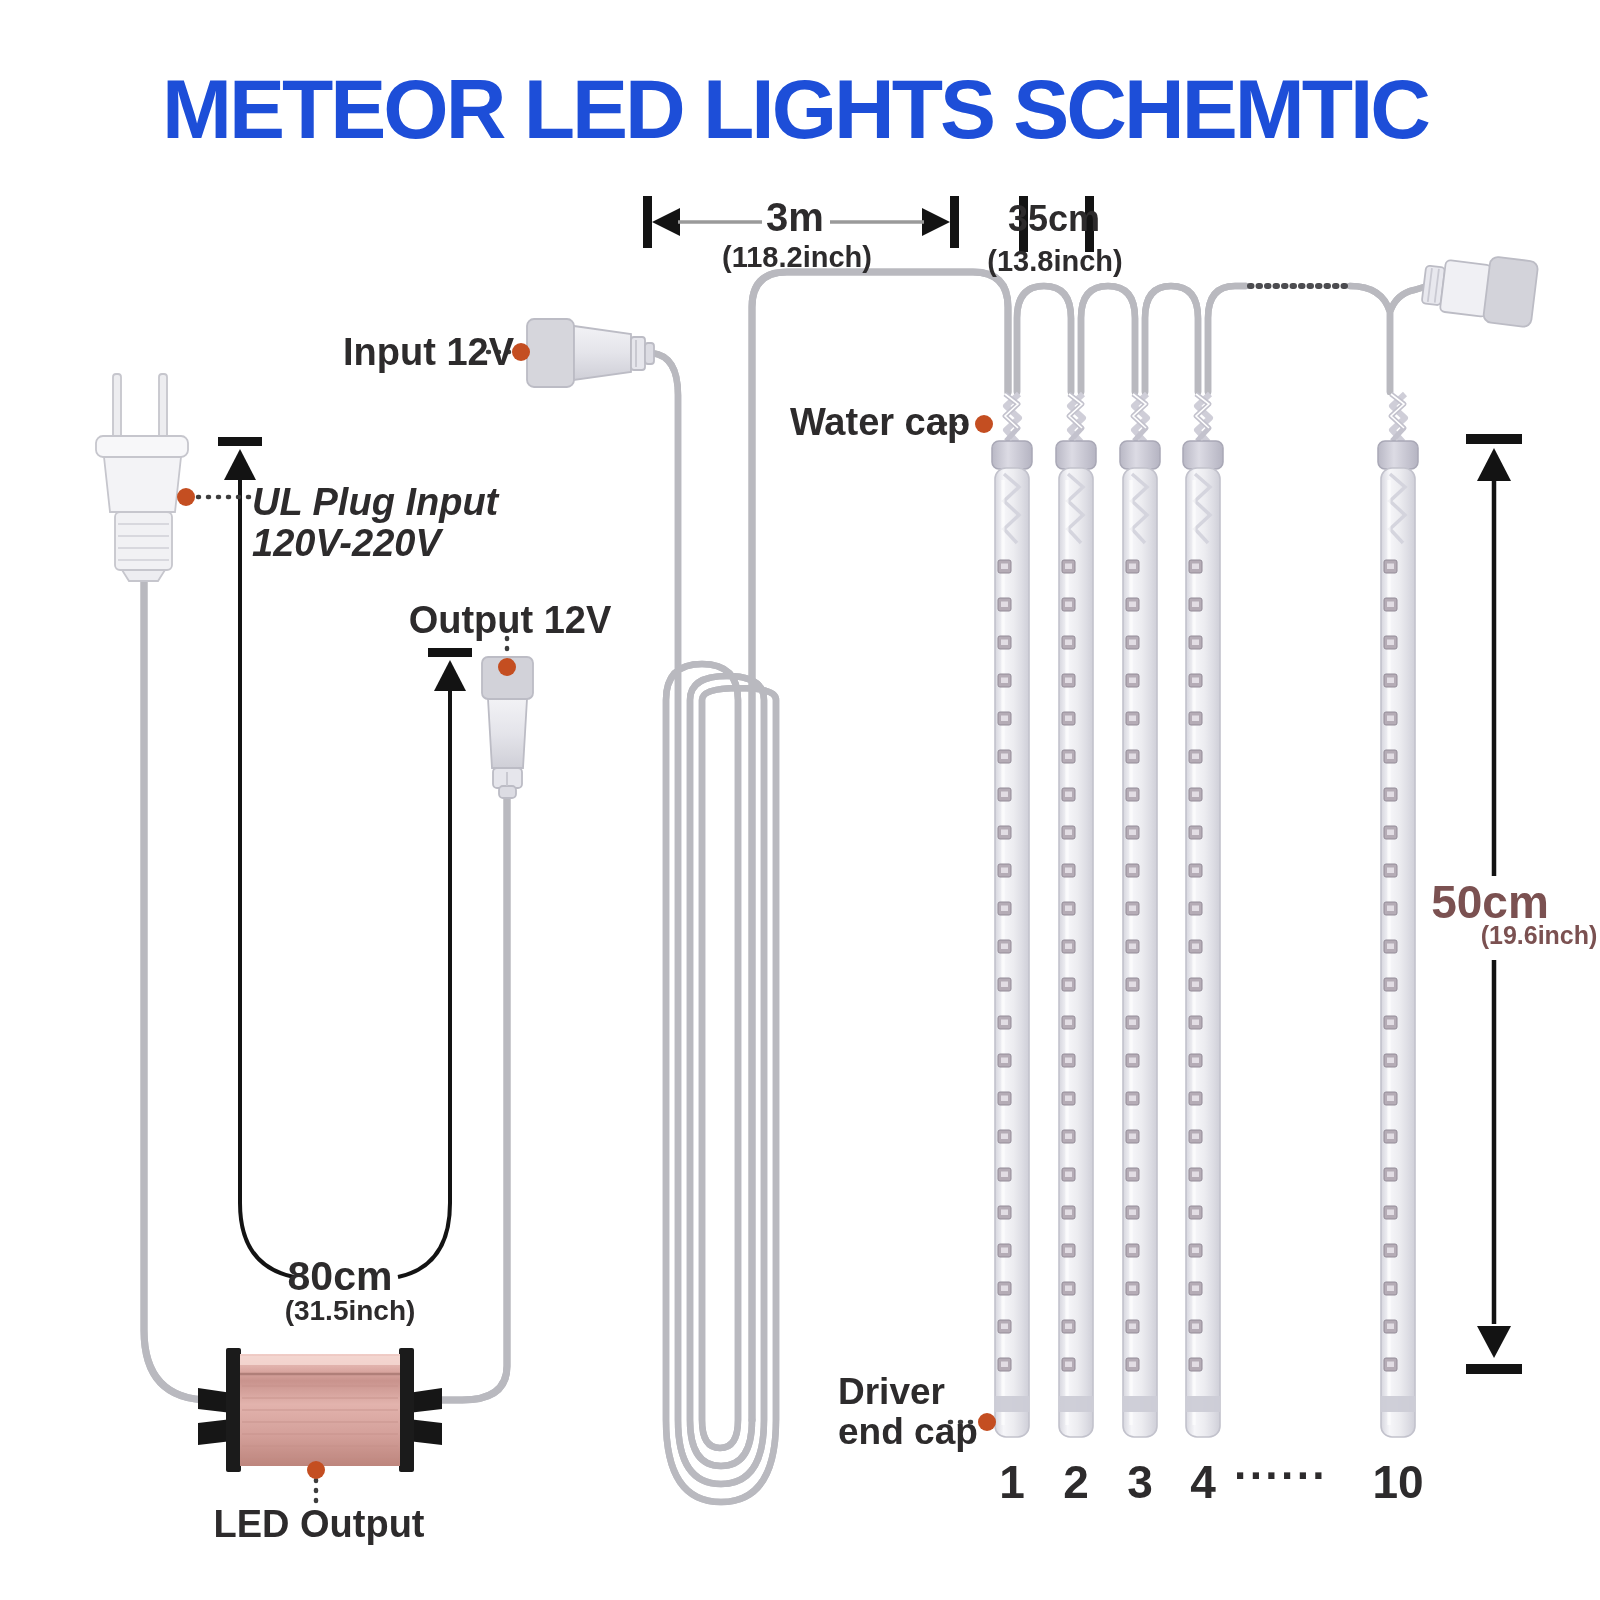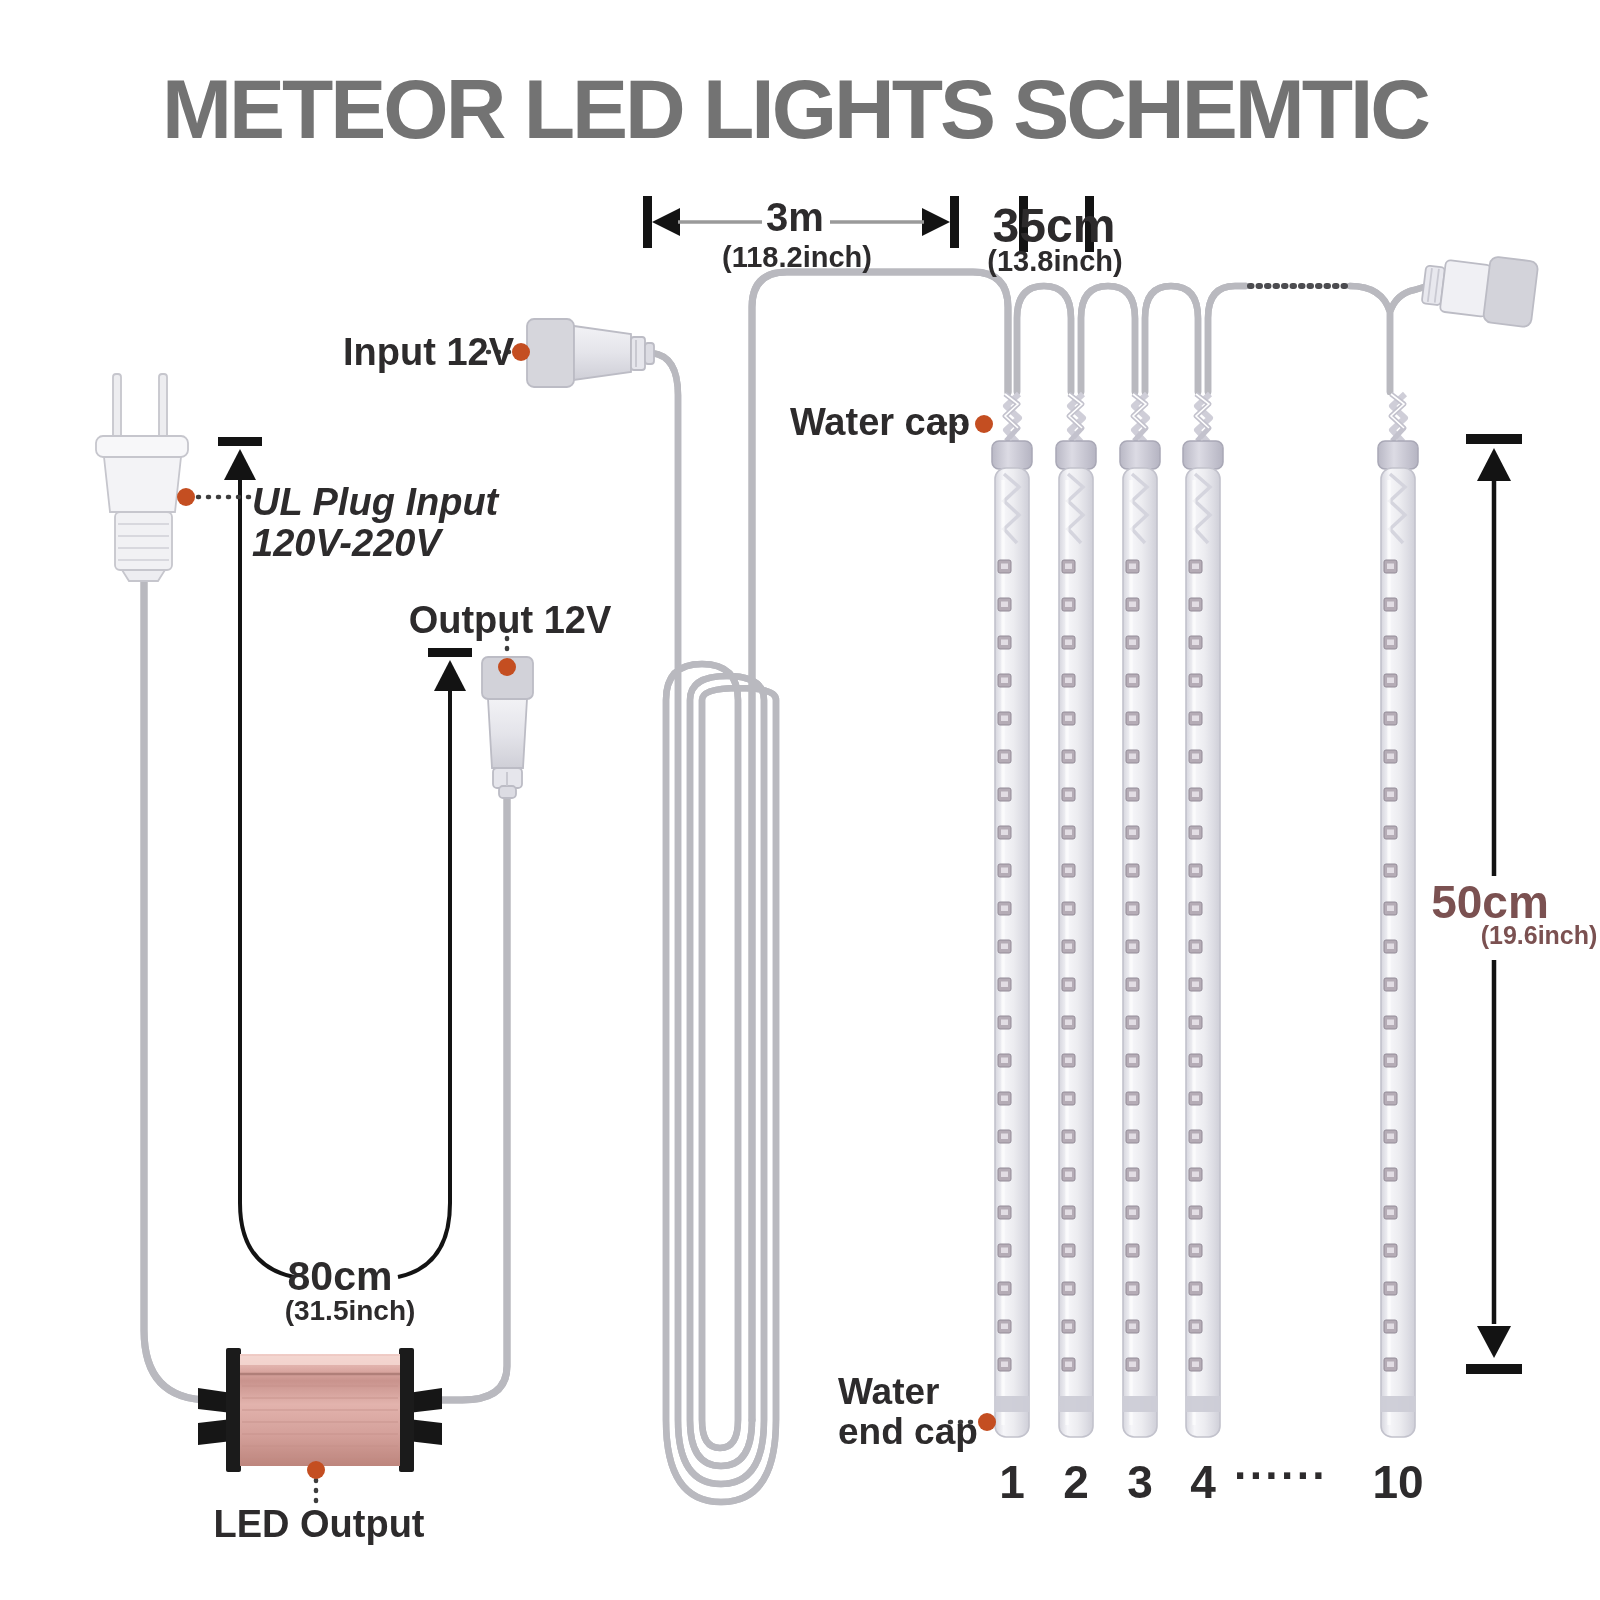--- a/index.html
+++ b/index.html
@@ -6,21 +6,21 @@
   body{
     width:1600px;height:1600px;position:relative;background:#ffffff;
     font-family:"Liberation Sans", sans-serif;overflow:hidden;
   }
   #canvas{position:absolute;left:0;top:0;}
   .lbl{
     position:absolute;font-weight:bold;color:#2d2b2c;white-space:nowrap;
     line-height:1.08;
   }
   .ctr{transform:translateX(-50%);}
-  .title{font-size:84px;letter-spacing:-3px;color:#737373;font-weight:800;text-align:center;}
+  .title{font-size:84px;letter-spacing:-3px;color:#1d4ed8;font-weight:800;text-align:center;}
   .big{font-size:38px;}
   .dimv{font-size:40px;}
   .dimi{font-size:29px;}
   .maroon{color:#7b5151;}
   .num{font-size:46px;}
   .numdots{font-size:44px;letter-spacing:1px;}
 </style>
 </head>
 <body>
 
@@ -473,42 +473,42 @@
     <circle cx="987" cy="1422" r="9"></circle>
     <circle cx="316" cy="1470" r="9"></circle>
   </g>
 </svg>
 
 <div class="lbl title ctr" style="left:795px;top:64px;">METEOR LED LIGHTS SCHEMTIC</div>
 
 <div class="lbl dimv ctr" style="left:795px;top:196px;">3m</div>
 <div class="lbl dimi ctr" style="left:797px;top:242px;">(118.2inch)</div>
 
-<div class="lbl ctr" style="left:1054px;top:200px;font-size:48px;">35cm</div>
+<div class="lbl ctr" style="left:1054px;top:200px;font-size:36px;">35cm</div>
 <div class="lbl dimi ctr" style="left:1055px;top:246px;">(13.8inch)</div>
 
 <div class="lbl big" style="left:343px;top:332px;text-align:center;">Input 12V</div>
 
 <div class="lbl big" style="left:252px;top:482px;font-style:italic;">
   <div>UL Plug Input</div>
   <div>120V-220V</div>
 </div>
 
 <div class="lbl big ctr" style="left:510px;top:600px;">Output 12V</div>
 
 <div class="lbl big ctr" style="left:880px;top:402px;">Water cap</div>
 
 <div class="lbl maroon ctr" style="left:1490px;top:878px;font-size:46px;">50cm</div>
 <div class="lbl maroon ctr" style="left:1491px;top:922px;font-size:25px;margin-left:48px;">(19.6inch)</div>
 
 <div class="lbl ctr" style="left:340px;top:1254px;font-size:41px;">80cm</div>
 <div class="lbl ctr" style="left:350px;top:1296px;font-size:28px;">(31.5inch)</div>
 
 <div class="lbl" style="left:838px;top:1372px;font-size:37px;">
-  <div>Water</div>
+  <div>Driver</div>
   <div>end cap</div>
 </div>
 
 <div class="lbl big ctr" style="left:319px;top:1504px;">LED Output</div>
 
 <div class="lbl num ctr" style="left:1012px;top:1458px;">1</div>
 <div class="lbl num ctr" style="left:1076px;top:1458px;">2</div>
 <div class="lbl num ctr" style="left:1140px;top:1458px;">3</div>
 <div class="lbl num ctr" style="left:1203px;top:1458px;">4</div>
 <div class="lbl numdots ctr" style="left:1281px;top:1452px;">······</div>

